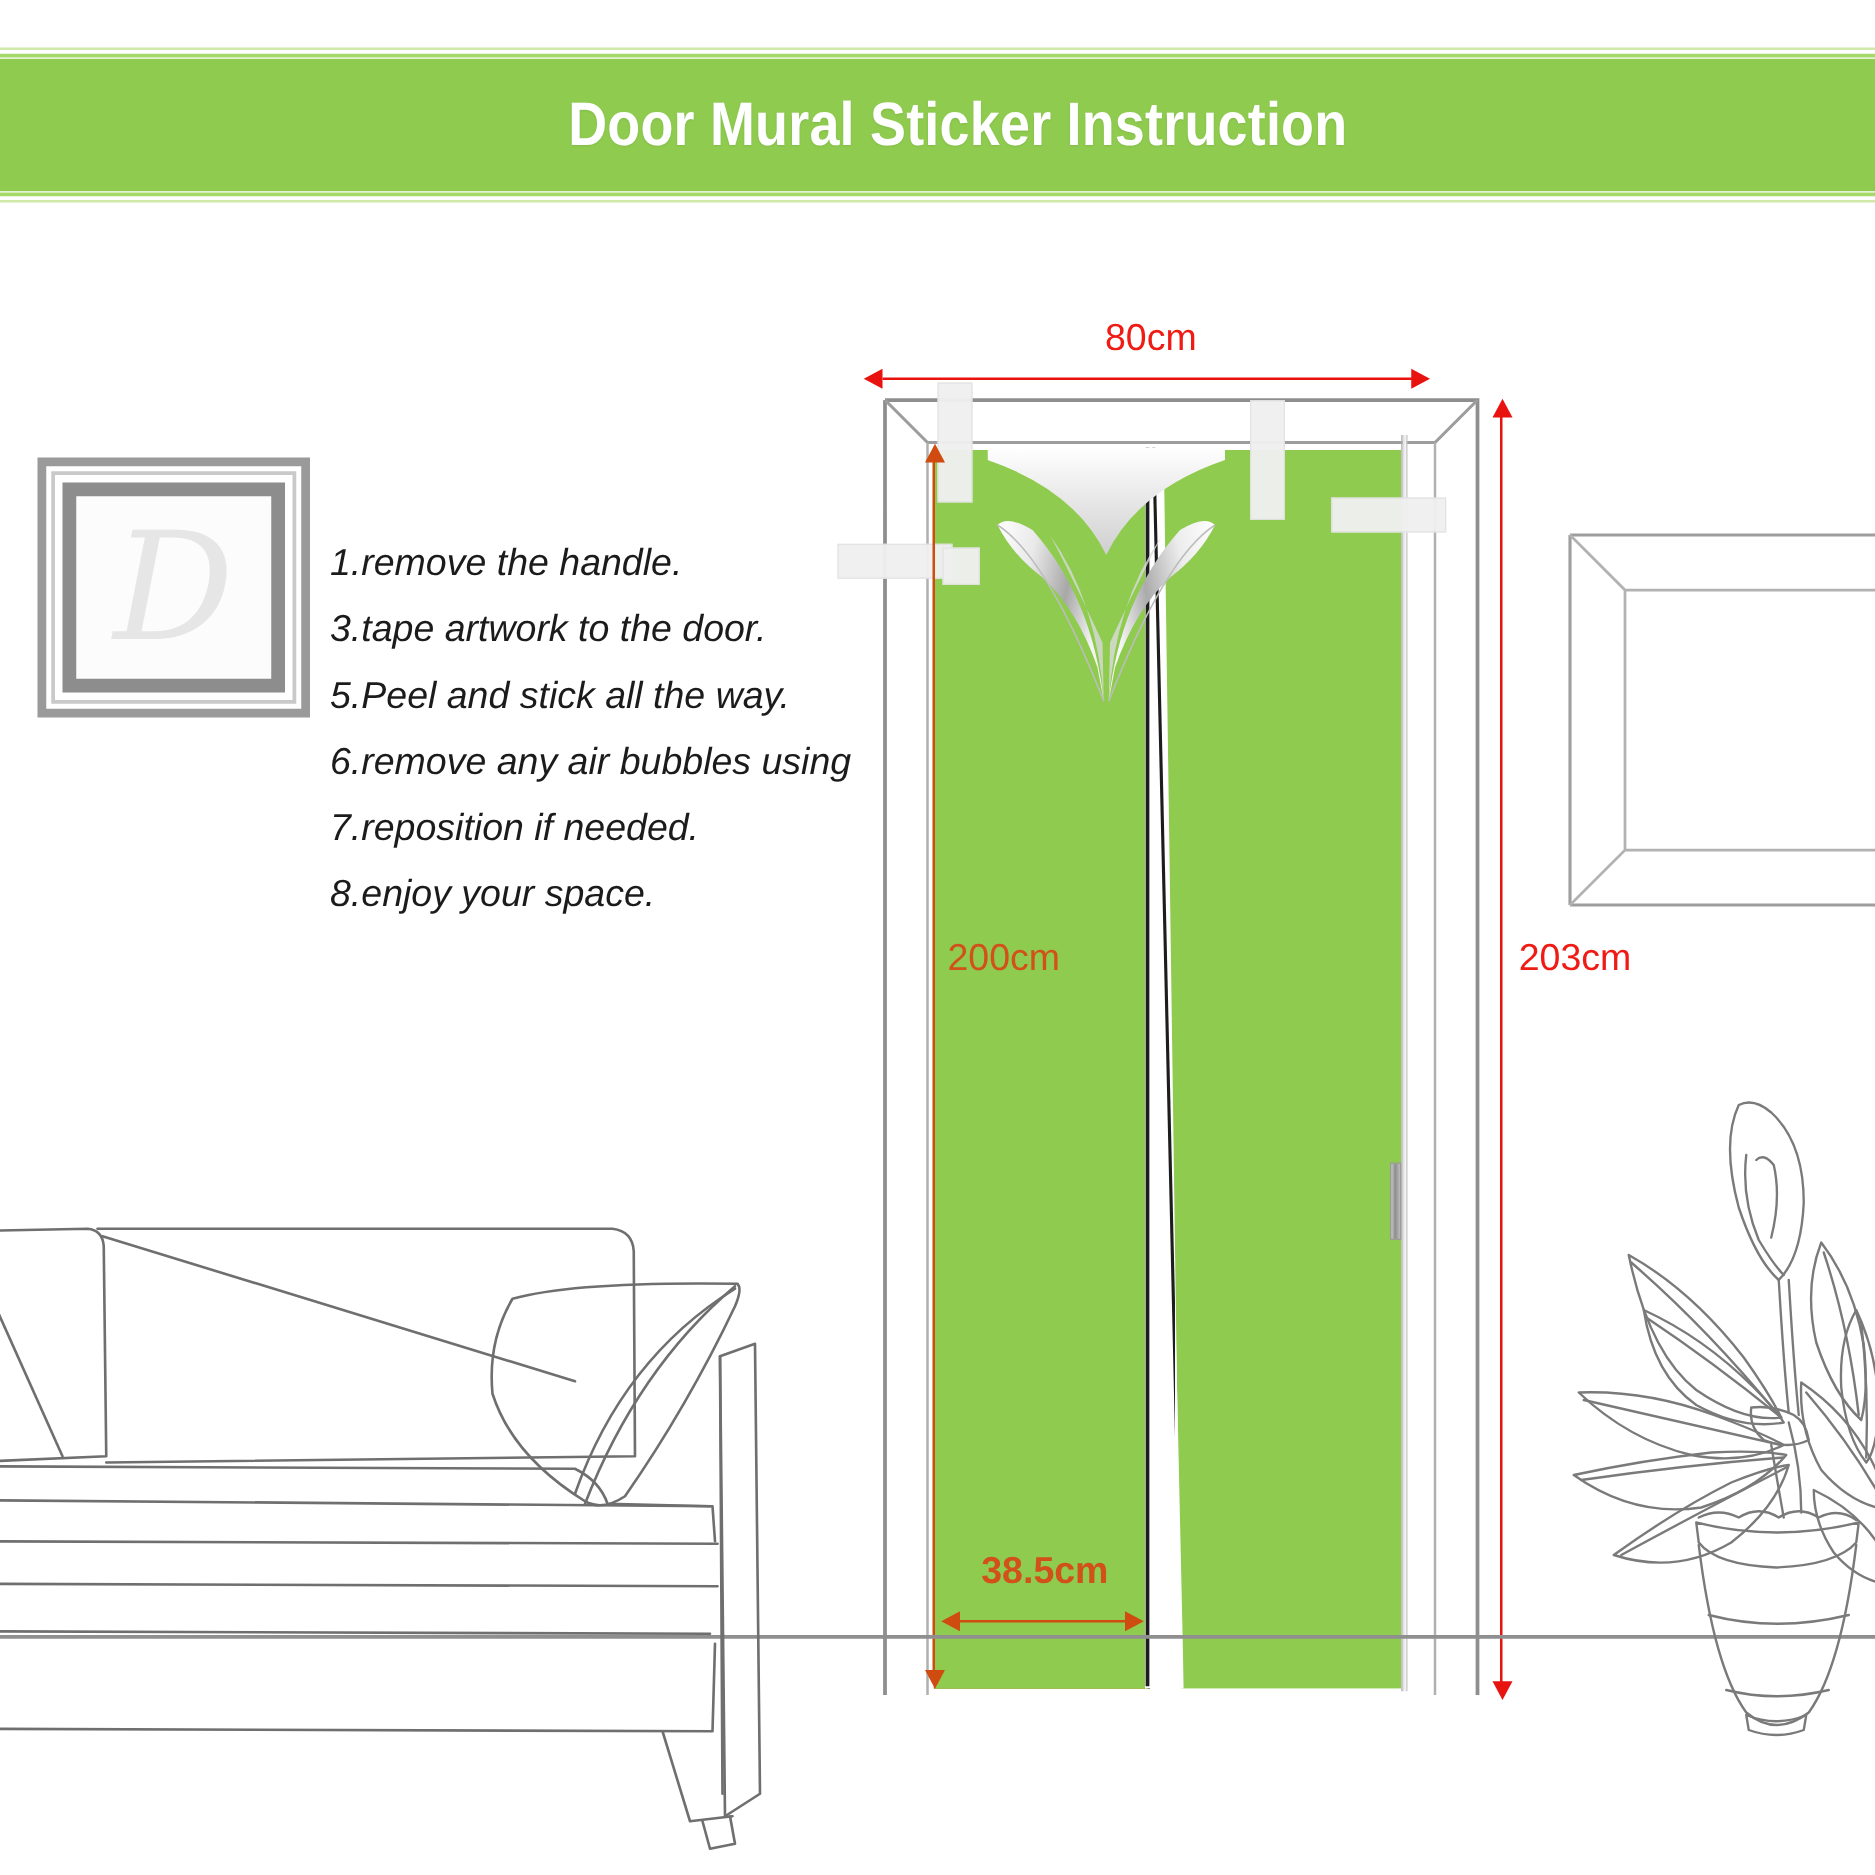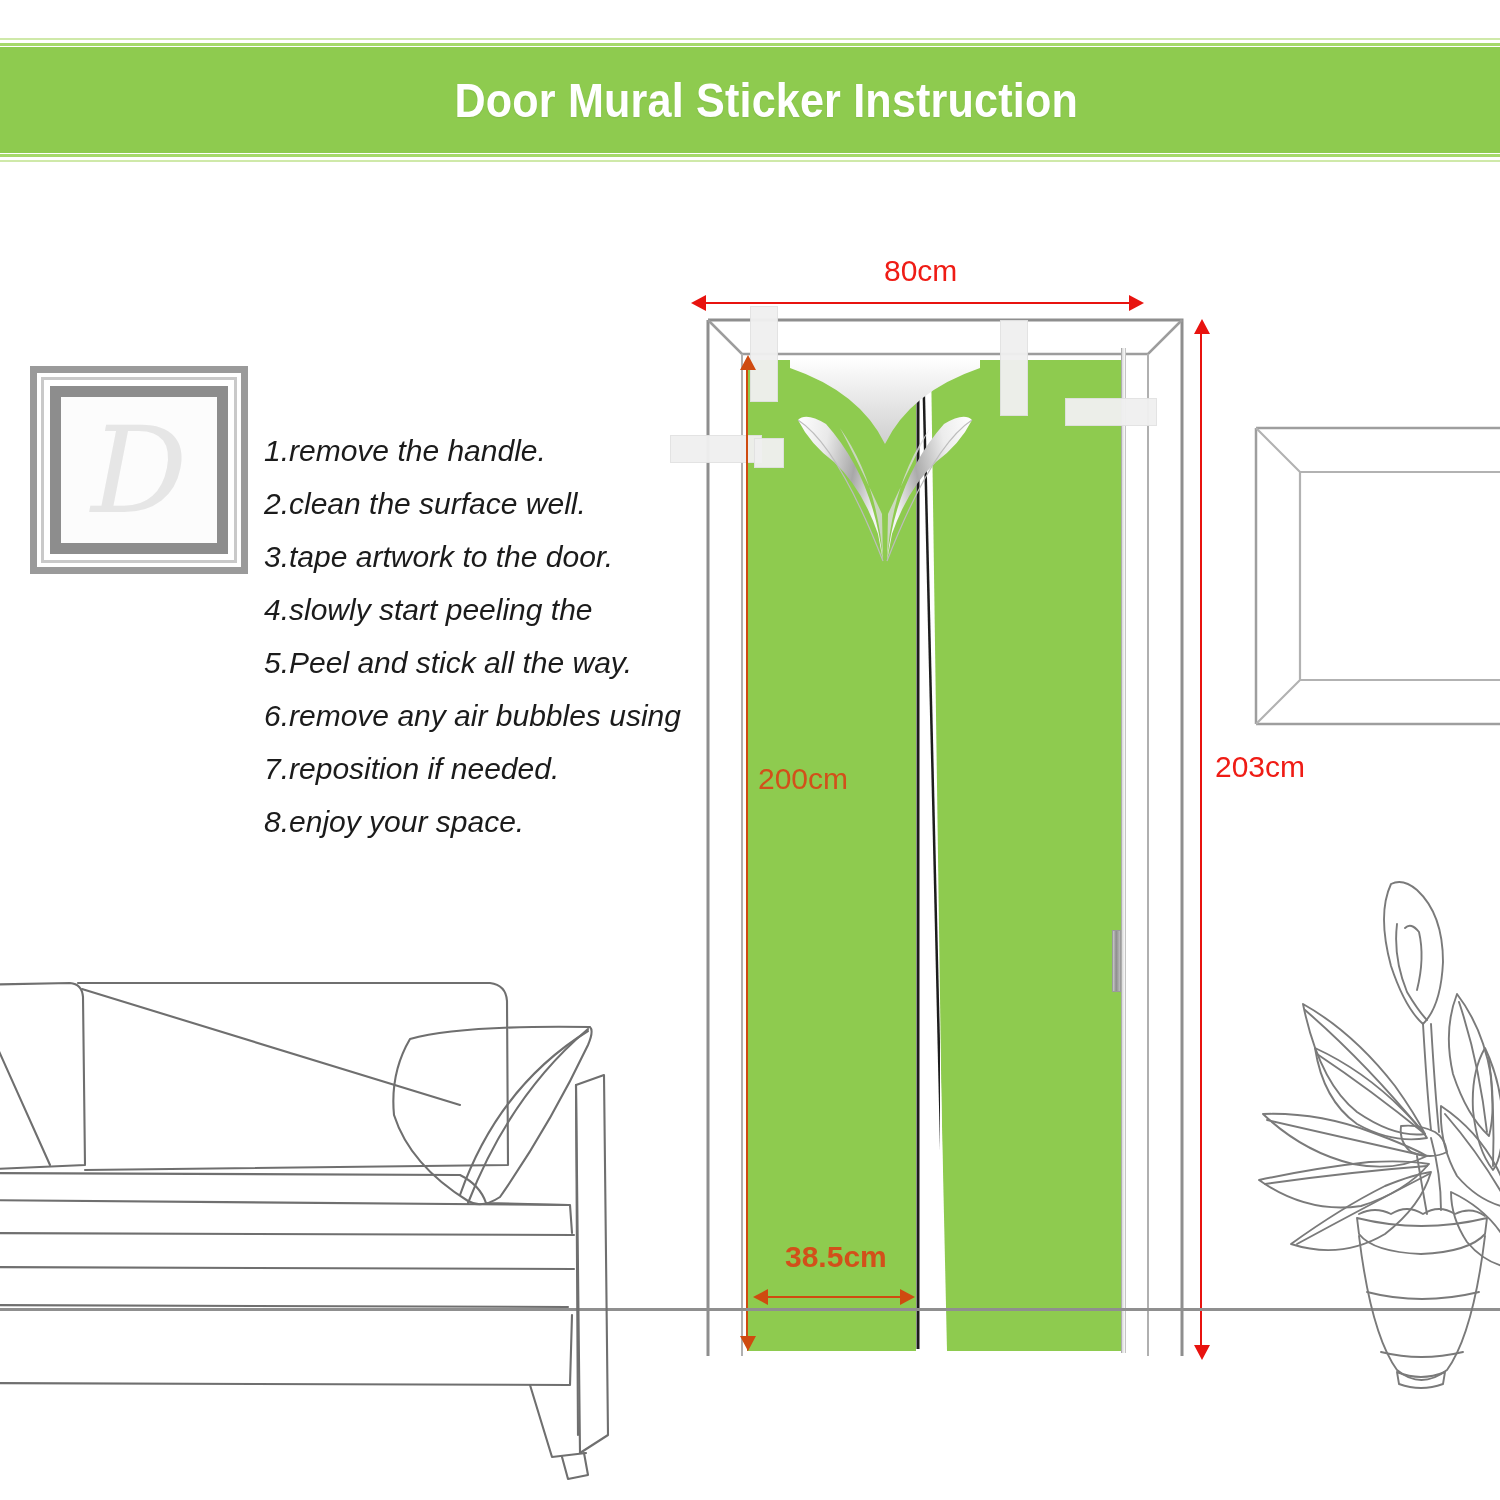--- a/index.html
+++ b/index.html
@@ -148,23 +148,21 @@
   <div class="banner-rule2 bot"></div>
 
   <div class="wall-frame">
     <div class="inner1"></div>
     <div class="inner2"></div>
     <div class="mono">D</div>
   </div>
 
   <div class="steps">
     <div>1.remove the handle.</div>
-    <div>2.clean the surface well.</div>
     <div>3.tape artwork to the door.</div>
-    <div>4.slowly start peeling the</div>
     <div>5.Peel and stick all the way.</div>
     <div>6.remove any air bubbles using</div>
     <div>7.reposition if needed.</div>
     <div>8.enjoy your space.</div>
   </div>
 
   <div class="door-scene">
 
     <div class="dim">
       <div class="dim-label" style="left:208px;top:14px;margin-left:36px;">80cm</div>
@@ -225,21 +223,21 @@
     <div class="tape v" style="left:110px;top:66px;"></div>
     <div class="tape v" style="left:360px;top:80px;"></div>
     <div class="tape h" style="left:425px;top:158px;"></div>
     <div class="tape h" style="left:30px;top:195px;"></div>
     <div class="tape sm" style="left:114px;top:198px;"></div>
 
     <div class="dim">
       <div class="dim-line-v dark" style="left:106px;top:128px;height:973px;"></div>
       <div class="arrow ar-up dk" style="left:100px;top:115px;"></div>
       <div class="arrow ar-down dk" style="left:100px;top:1096px;"></div>
-      <div class="dim-label dk" style="left:118px;top:510px;margin-top:12px;">200cm</div>
+      <div class="dim-label dk" style="left:118px;top:510px;">200cm</div>
     </div>
 
     <div class="dim">
       <div class="dim-line-v" style="left:560px;top:92px;height:1018px;"></div>
       <div class="arrow ar-up" style="left:554px;top:79px;"></div>
       <div class="arrow ar-down" style="left:554px;top:1105px;"></div>
       <div class="dim-label" style="left:575px;top:510px;">203cm</div>
     </div>
 
     <div class="dim">

